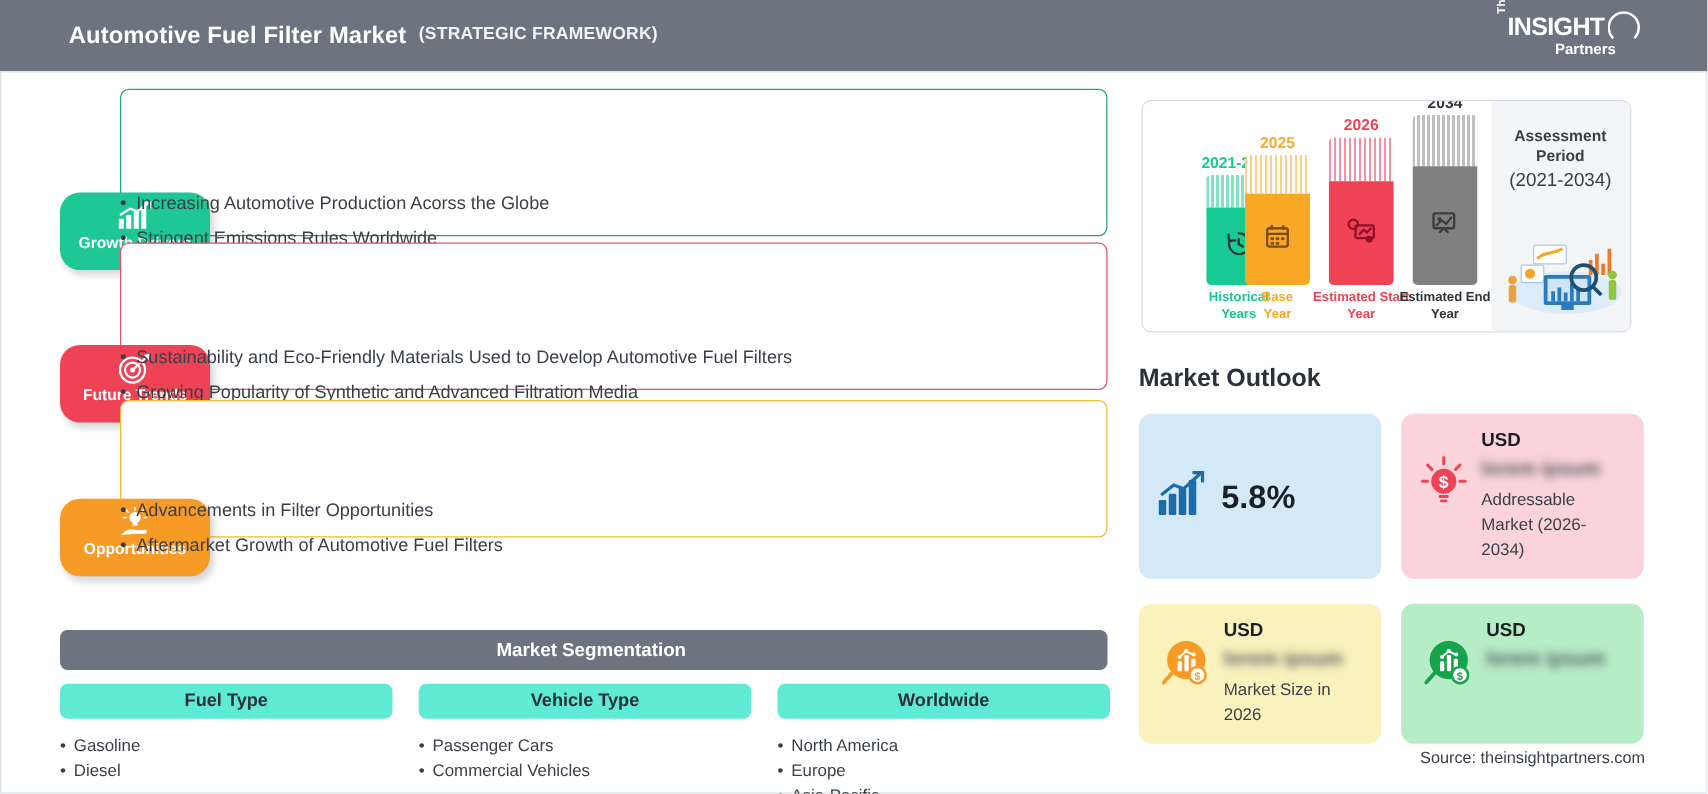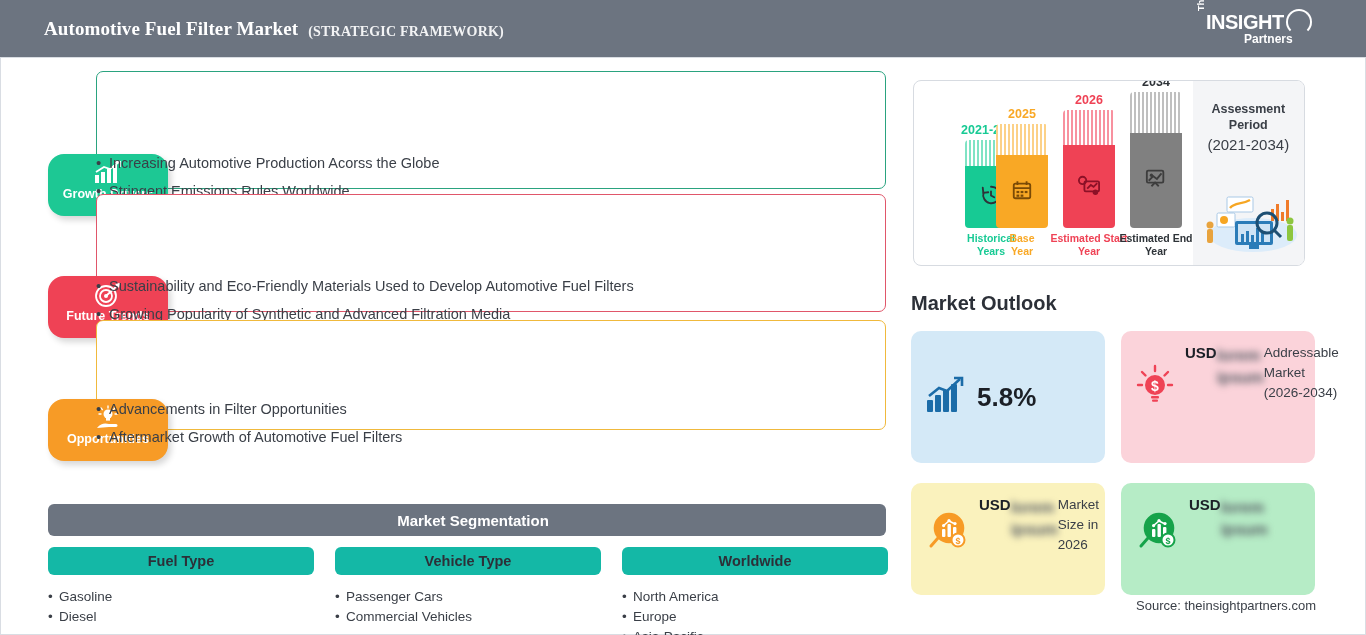--- a/index.html
+++ b/index.html
@@ -20,25 +20,24 @@
   .header {
     position: absolute;
     left: 0; top: 0;
     width: 1366px; height: 57px;
     background: #6c7480;
     display: flex;
     align-items: center;
   }
   .header-title-wrap {
     position: absolute;
-    left: 44px; top: 18px;
-    display: flex;
-    align-items: flex-end;
+    left: 55px; top: 18px;
+    display: flex;
+    align-items: flex-start;
     gap: 10px;
-    font-family: Liberation Serif, serif;
   }
   .header-title {
     font-size: 19px;
     font-weight: bold;
     color: #ffffff;
     letter-spacing: 0.1px;
   }
   .header-subtitle {
     font-size: 14px;
     font-weight: bold;
@@ -177,21 +176,21 @@
     font-weight: bold;
     color: #ffffff;
     margin-left: 12px;
   }
   .seg-col { position: absolute; top: 490px; }
   .seg-col.c0 { left: 48px;  width: 266px; }
   .seg-col.c1 { left: 335px; width: 266px; }
   .seg-col.c2 { left: 622px; width: 266px; }
   .seg-title {
     height: 28px;
-    background: #14b8a6;
+    background: #5eead4;
     border-radius: 6px;
     display: flex;
     align-items: center;
     justify-content: center;
     font-size: 14.5px;
     font-weight: bold;
     color: #2c3038;
   }
   .seg-items {
     margin: 12px 0 0 0;
@@ -302,21 +301,21 @@
     padding: 12px 14px;
     display: flex;
     align-items: flex-start;
     gap: 10px;
   }
   .stat-card.cagr  { left: 911px;  top: 331px; width: 194px; height: 132px; background: #d4e9f7; align-items: center; }
   .stat-card.tam   { left: 1121px; top: 331px; width: 194px; height: 132px; background: #fbd3da; }
   .stat-card.size25{ left: 911px;  top: 483px; width: 194px; height: 112px; background: #faf2bd; }
   .stat-card.size34{ left: 1121px; top: 483px; width: 194px; height: 112px; background: #b6ecc6; }
 
-  .stat-text { display: flex; flex-direction: row; }
+  .stat-text { display: flex; flex-direction: column; }
   .stat-value {
     font-size: 26px;
     font-weight: bold;
     color: #1b1f26;
     line-height: 30px;
   }
   .stat-label {
     font-size: 13.5px;
     color: #3a3f47;
     line-height: 20px;

